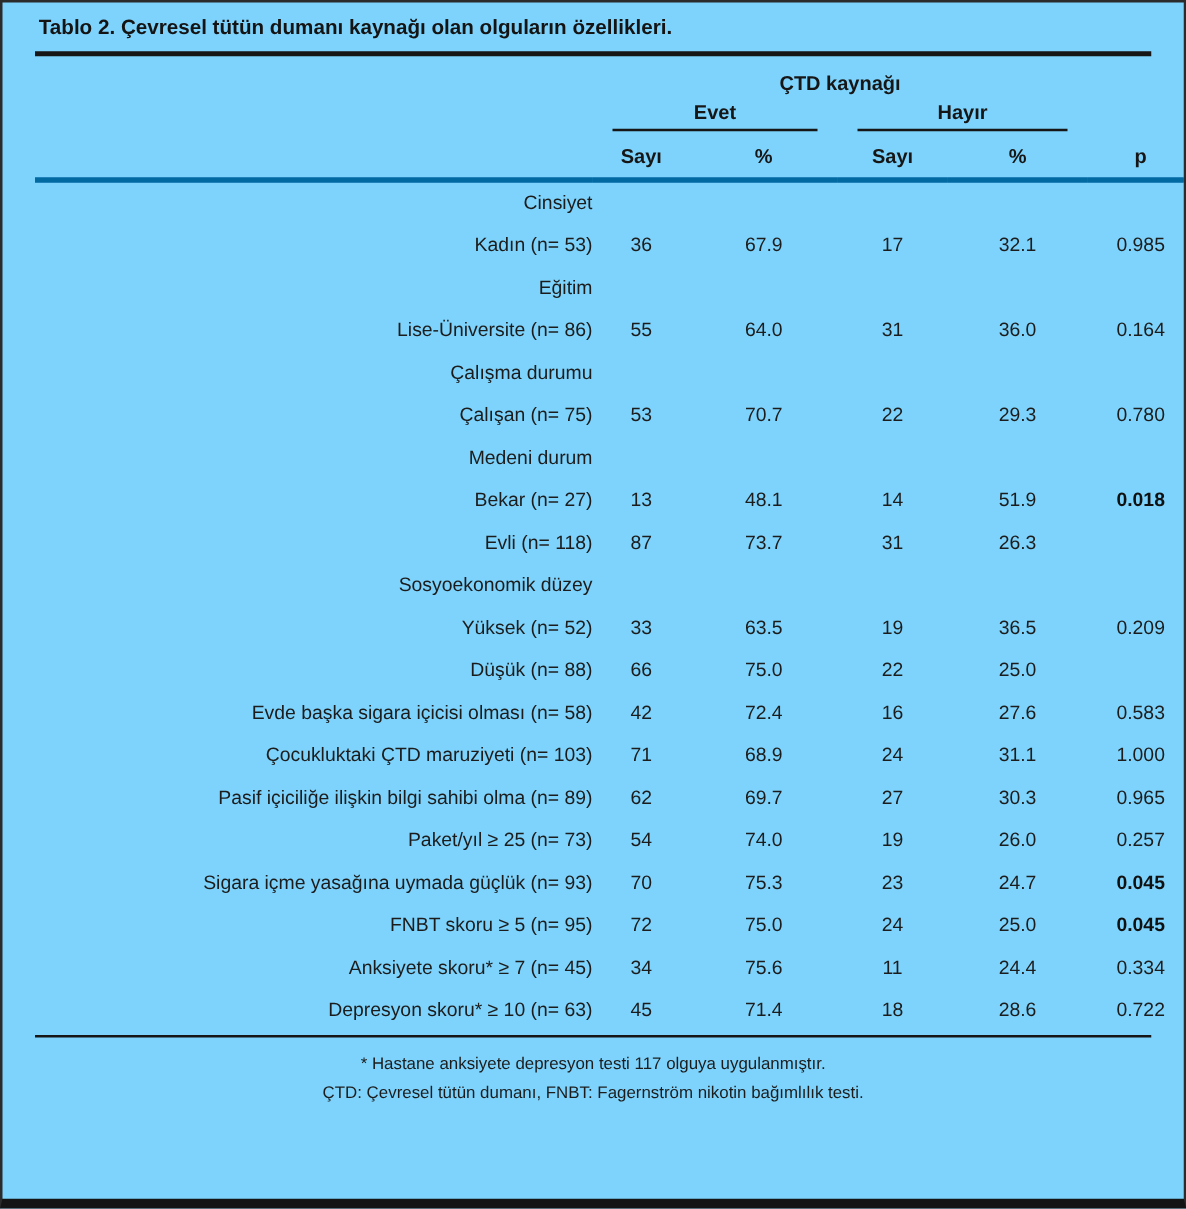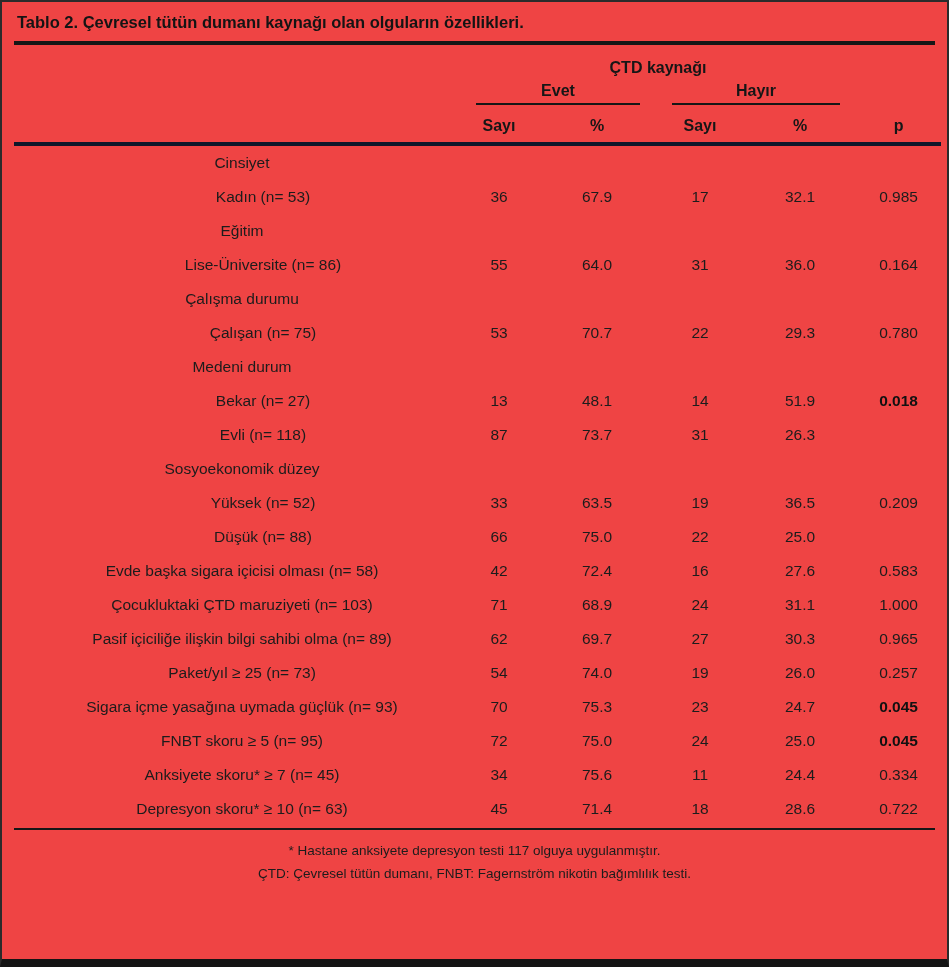--- a/index.html
+++ b/index.html
@@ -1,36 +1,36 @@
 <!DOCTYPE html>
 <html><head>
 <meta charset="utf-8">
 <style>
   html,body { margin:0; padding:0; background:#ffffff; }
   body { width:949px; height:967px; font-family:"Liberation Sans", sans-serif; }
   .panel {
     box-sizing:border-box; width:949px; height:967px;
-    background:#ef4444; color:#1a1a1a;
+    background:#7dd3fc; color:#1a1a1a;
     border:2px solid #2b2b2b; border-bottom:8px solid #141414;
-    padding:0 12px; overflow:hidden;
+    padding:0 26px; overflow:hidden;
   }
   .title {
     font-size:16.5px; font-weight:bold; color:#141414;
     padding:11px 3px 9px 3px;
   }
   .rule-thick { height:4px; background:#161616; }
   table { width:100%; border-collapse:collapse; table-layout:fixed; }
   thead th { font-weight:bold; font-size:16px; color:#161616; padding:0; vertical-align:bottom; }
   tr.grp-row th { height:32px; padding-bottom:2px;margin-top:48px; }
   tr.sub-row th { height:26px; }
   .hdr-underline { display:block; margin:0 16px; padding-bottom:3px; border-bottom:2.5px solid #161616; }
-  tr.cols-row th { height:30px; padding-bottom:7px; border-bottom:4px solid #0f172a; }
+  tr.cols-row th { height:30px; padding-bottom:7px; border-bottom:4px solid #0369a1; }
   tbody td { height:34px; font-size:15.5px; color:#1c1c1c; padding:0; }
   td.num { text-align:center; }
-  td.label { text-align:center; padding-left:10px; }
+  td.label { text-align:right; padding-left:10px; }
   td.label.item { padding-left:52px; }
   .boldcell { font-weight:bold; color:#111; }
   .foot-rule { height:2px; background:#161616; margin-top:2px; }
   .footnotes { padding:9px 3px 0 3px; }
   .footnote { font-size:13.5px; line-height:23px; color:#1c1c1c;text-align:center; }
 </style>
 </head>
 <body>
 
 <div class="panel">

